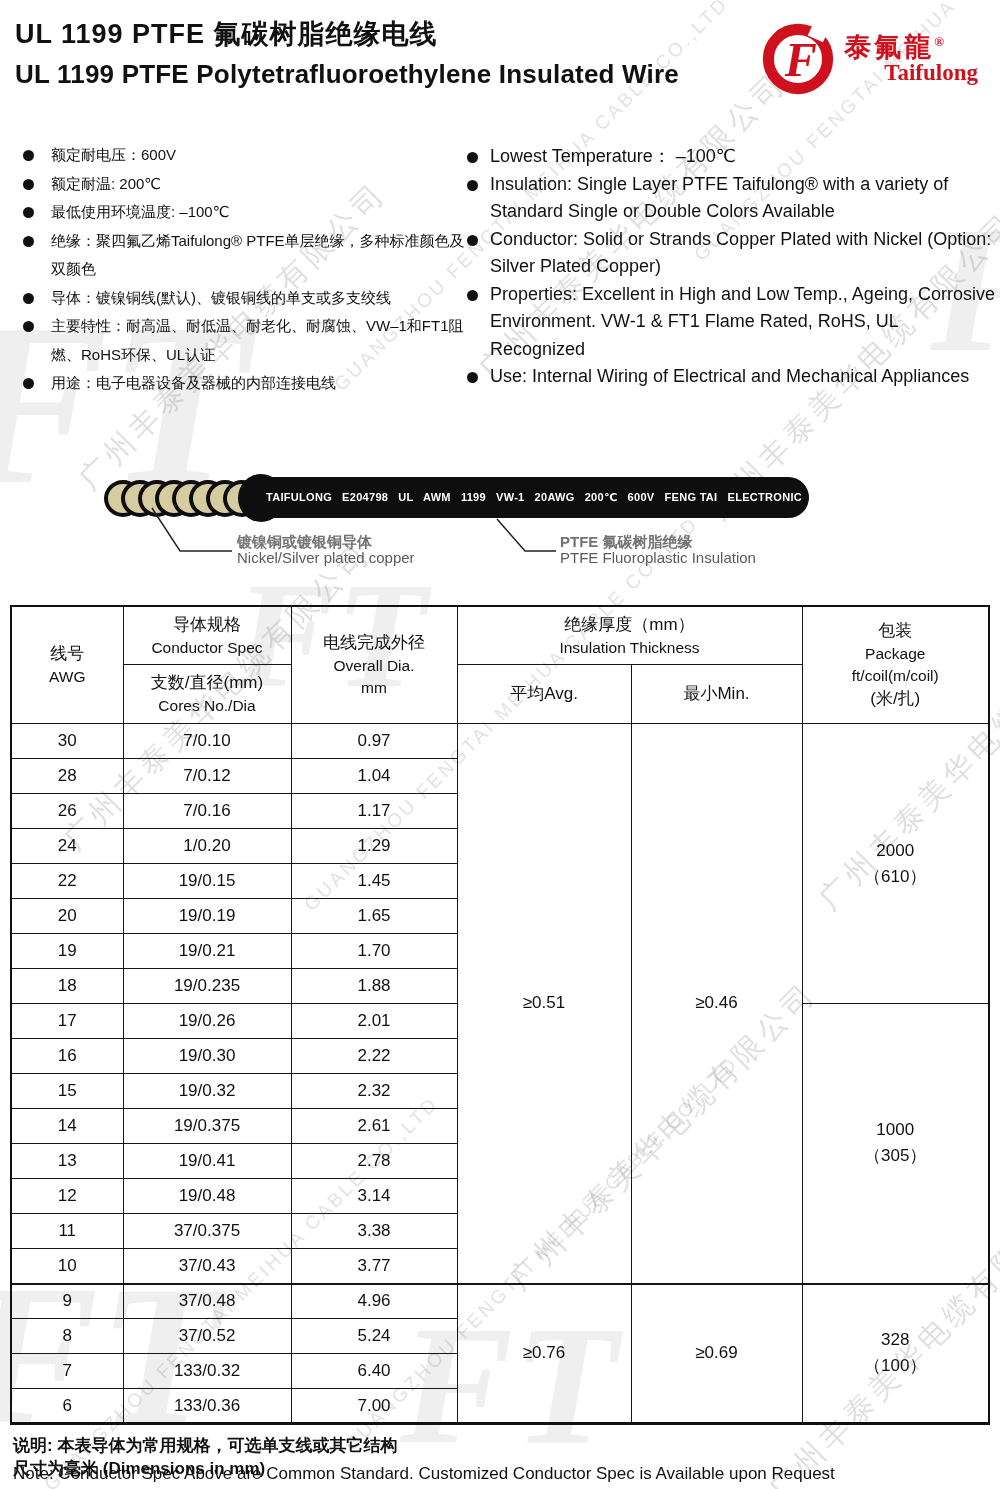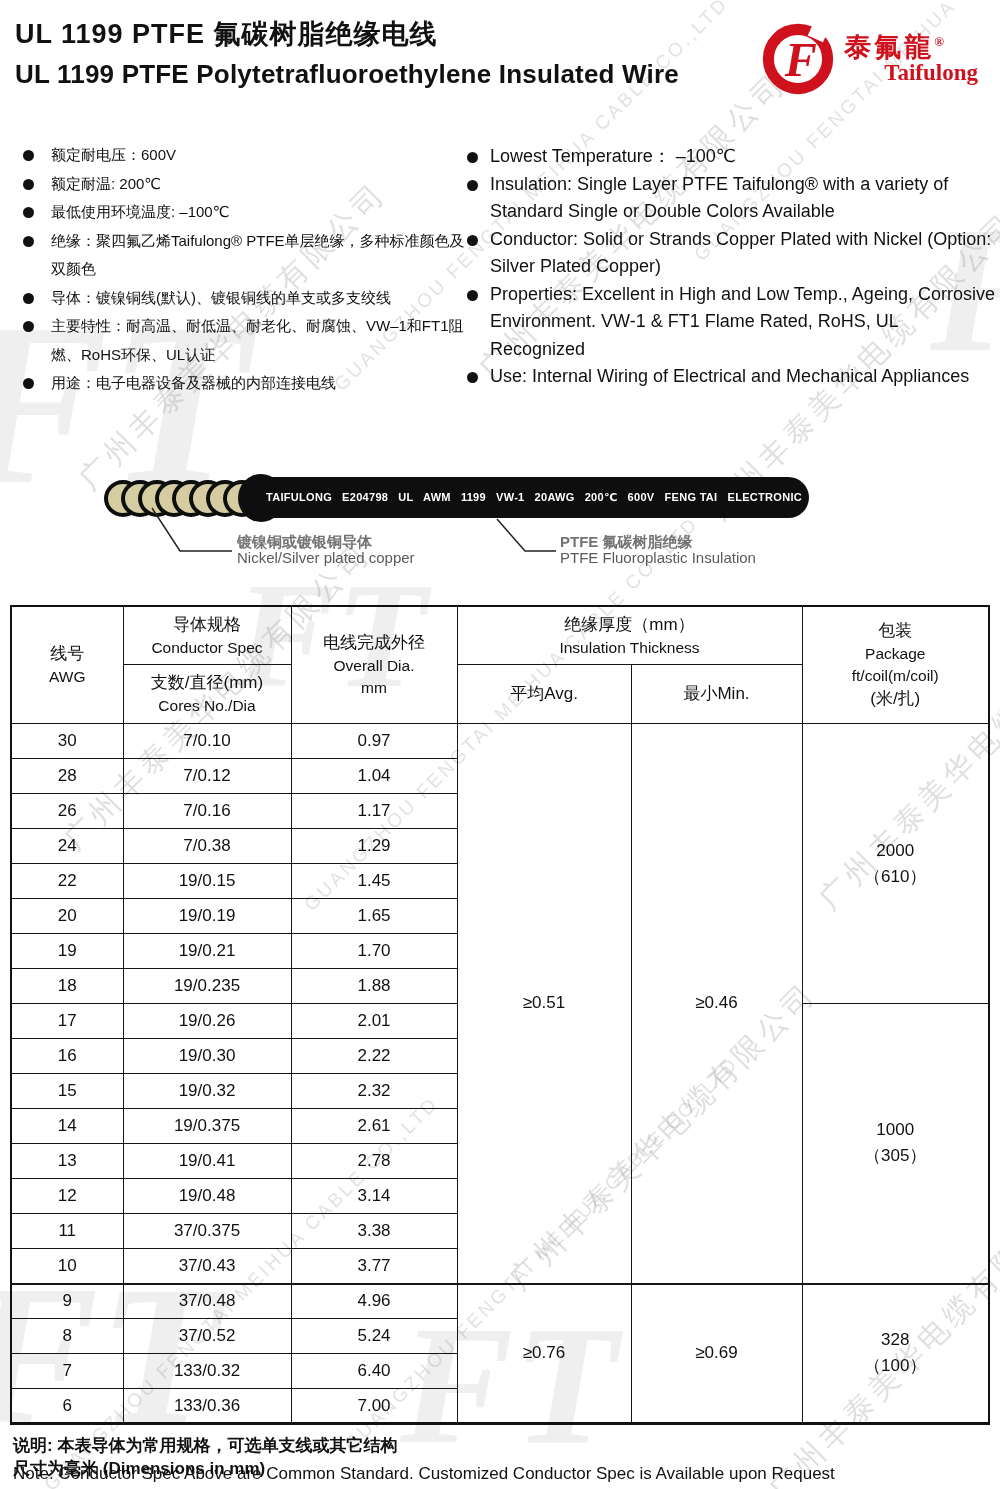--- a/index.html
+++ b/index.html
@@ -270,21 +270,21 @@
               <td>7/0.12</td>
               <td>1.04</td>
             </tr>
             <tr>
               <td>26</td>
               <td>7/0.16</td>
               <td>1.17</td>
             </tr>
             <tr>
               <td>24</td>
-              <td>7/0.38</td>
+              <td>1/0.20</td>
               <td>1.29</td>
             </tr>
             <tr>
               <td>22</td>
               <td>19/0.15</td>
               <td>1.45</td>
             </tr>
             <tr>
               <td>20</td>
               <td>19/0.19</td>

